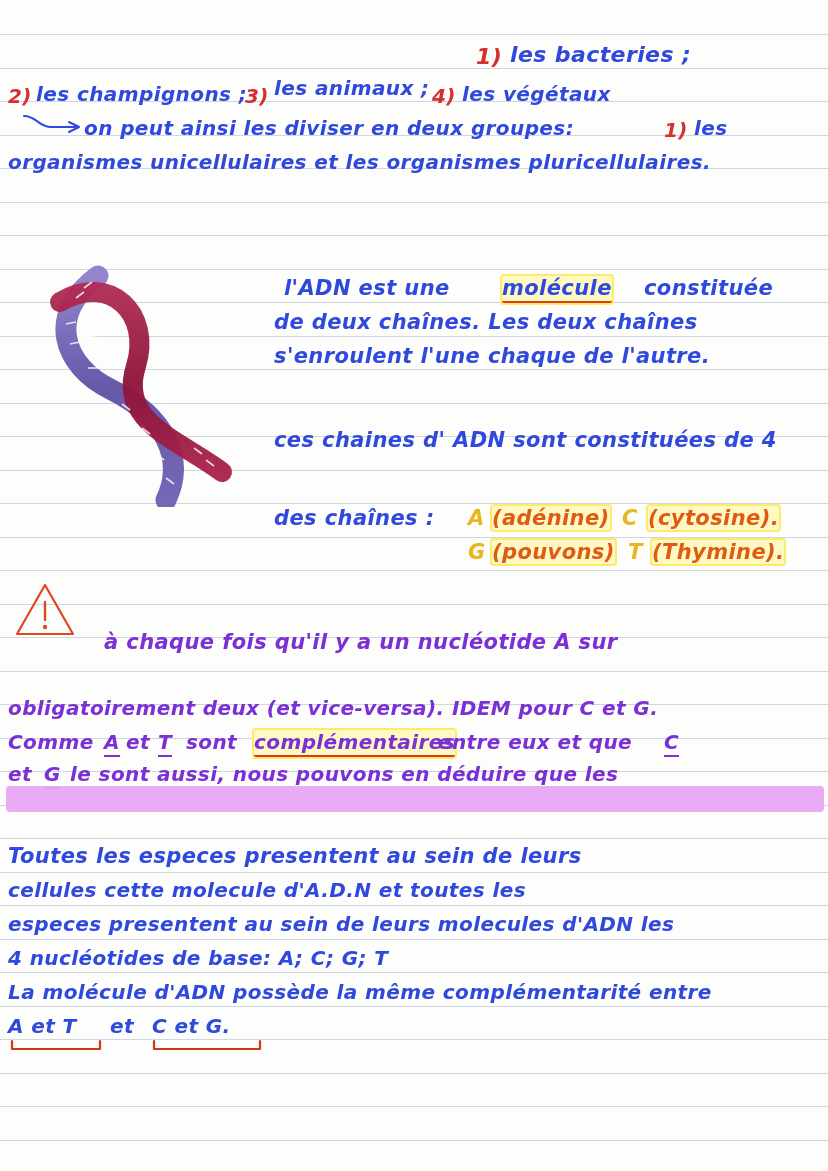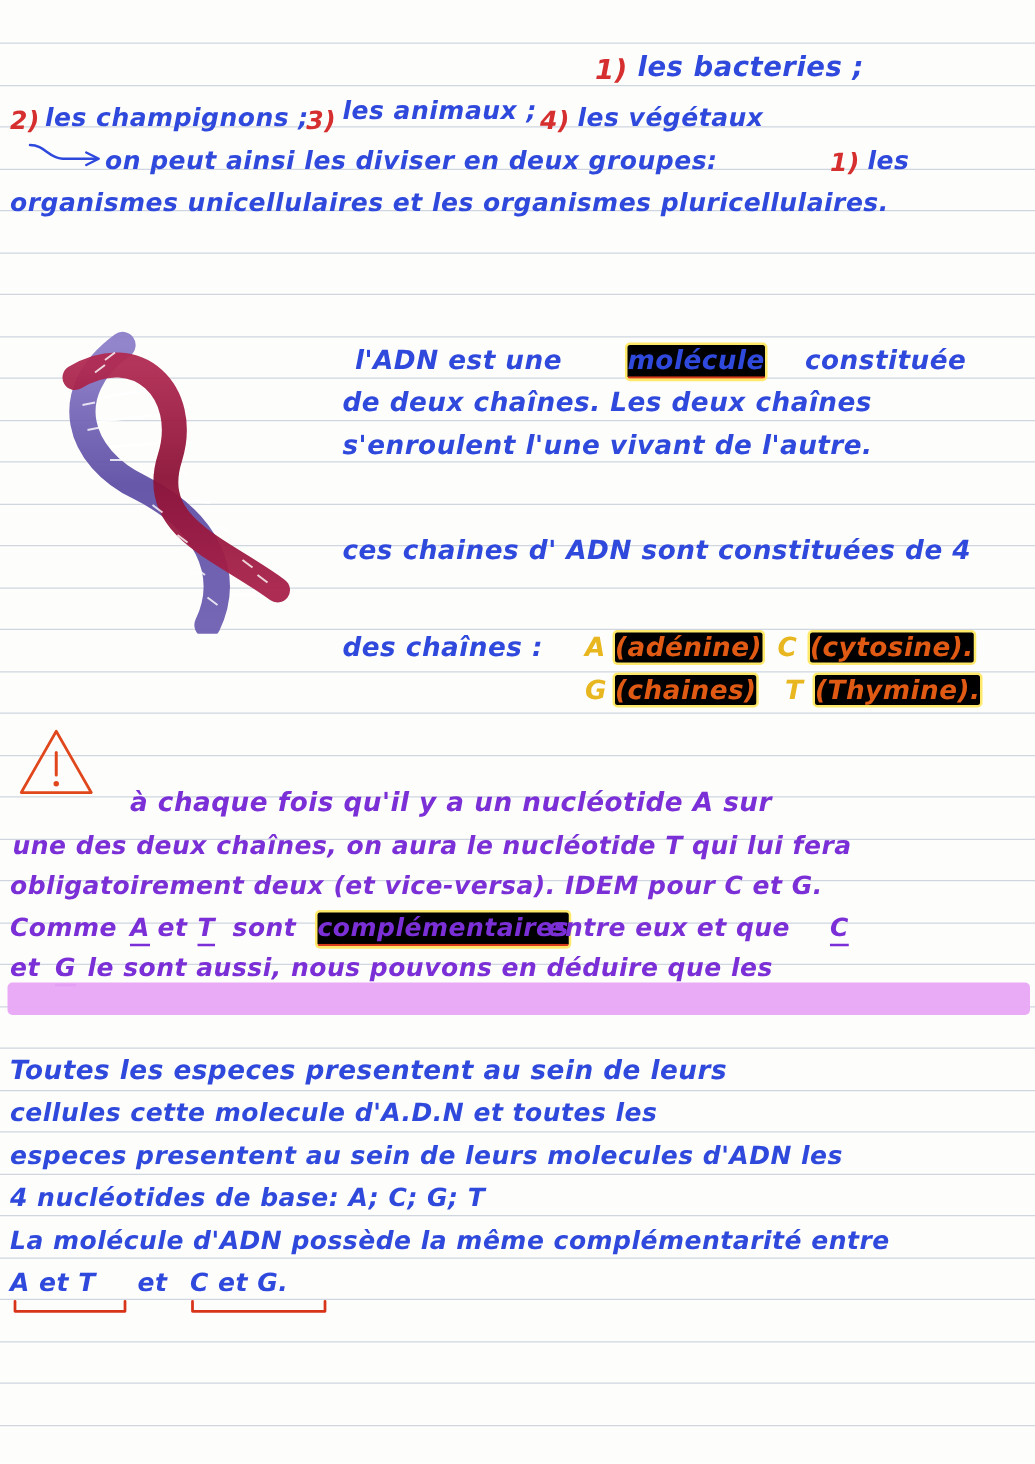--- a/index.html
+++ b/index.html
@@ -49,21 +49,21 @@
   .blue   { color: #2f49dd; }
   .purple { color: #7b2fd6; }
   .red    { color: #d62f2f; }
   .orange { color: #e05a14; }
   .yellowtext { color: #e8b61f; }
   .sz20 { font-size: 20px; }
   .sz21 { font-size: 21px; }
   .sz22 { font-size: 22px; }
 
   .hl-yellow {
-    background: #000000;
+    background: #fef9c3;
     box-shadow: 0 0 0 2px #ffe96a;
     border-radius: 2px;
   }
   .uline-red {
     border-bottom: 2px solid #d83a1a;
     padding-bottom: 1px;
   }
   .uline-purple {
     border-bottom: 2px solid #7b2fd6;
     padding-bottom: 1px;
@@ -215,43 +215,42 @@
           <line x1="168" y1="186" x2="176" y2="192"></line>
           <line x1="180" y1="198" x2="188" y2="204"></line>
         </g>
       </svg>
     </div>
 
     <div class="hw blue sz21" style="left:284px; top:276px;">l'ADN est une</div>
     <div class="hw blue sz21 hl-yellow uline-red" style="left:502px; top:276px;">molécule</div>
     <div class="hw blue sz21" style="left:644px; top:276px;">constituée</div>
     <div class="hw blue sz21" style="left:274px; top:310px;">de deux chaînes. Les deux chaînes</div>
-    <div class="hw blue sz21" style="left:274px; top:344px;">s'enroulent l'une vivant de l'autre.</div>
+    <div class="hw blue sz21" style="left:274px; top:344px;">s'enroulent l'une chaque de l'autre.</div>
 
     <div class="hw blue sz21" style="left:274px; top:428px;">ces chaines d' ADN sont constituées de 4</div>
     <div class="hw blue sz21" style="left:274px; top:506px;">des chaînes :</div>
     <div class="hw yellowtext sz21" style="left:468px; top:506px;">A</div>
     <div class="hw orange sz21 hl-yellow" style="left:492px; top:506px;">(adénine)</div>
     <div class="hw yellowtext sz21" style="left:622px; top:506px;">C</div>
     <div class="hw orange sz21 hl-yellow" style="left:648px; top:506px;">(cytosine).</div>
     <div class="hw yellowtext sz21" style="left:468px; top:540px;">G</div>
-    <div class="hw orange sz21 hl-yellow" style="left:492px; top:540px;">(chaines)</div>
+    <div class="hw orange sz21 hl-yellow" style="left:492px; top:540px;">(pouvons)</div>
     <div class="hw yellowtext sz21" style="left:628px; top:540px;">T</div>
     <div class="hw orange sz21 hl-yellow" style="left:652px; top:540px;">(Thymine).</div>
 
     <div class="warn-tri" style="left:14px; top:582px;">
       <svg width="62" height="56" viewBox="0 0 62 56">
         <path d="M31 3 L 59 52 L 3 52 Z" stroke="#e0471c" stroke-width="2.2" fill="none" stroke-linejoin="round"></path>
         <line x1="31" y1="20" x2="31" y2="38" stroke="#e0471c" stroke-width="2.4" stroke-linecap="round"></line>
         <circle cx="31" cy="45" r="2.2" fill="#e0471c"></circle>
       </svg>
     </div>
 
     <div class="hw purple sz21" style="left:104px; top:630px;">à chaque fois qu'il y a un nucléotide A sur</div>
-    <div class="hw purple sz20" style="left:10px; top:664px;">une des deux chaînes, on aura le nucléotide T qui lui fera</div>
     <div class="hw purple sz20" style="left:8px; top:696px;">obligatoirement deux (et vice-versa). IDEM pour C et G.</div>
 
     <div class="hw purple sz20" style="left:8px; top:730px;">Comme</div>
     <div class="hw purple sz20 uline-purple" style="left:104px; top:730px;">A</div>
     <div class="hw purple sz20" style="left:126px; top:730px;">et</div>
     <div class="hw purple sz20 uline-purple" style="left:158px; top:730px;">T</div>
     <div class="hw purple sz20" style="left:186px; top:730px;">sont</div>
     <div class="hw purple sz20 hl-yellow uline-red" style="left:254px; top:730px;">complémentaires</div>
     <div class="hw purple sz20" style="left:438px; top:730px;">entre eux et que</div>
     <div class="hw purple sz20 uline-purple" style="left:664px; top:730px;">C</div>

